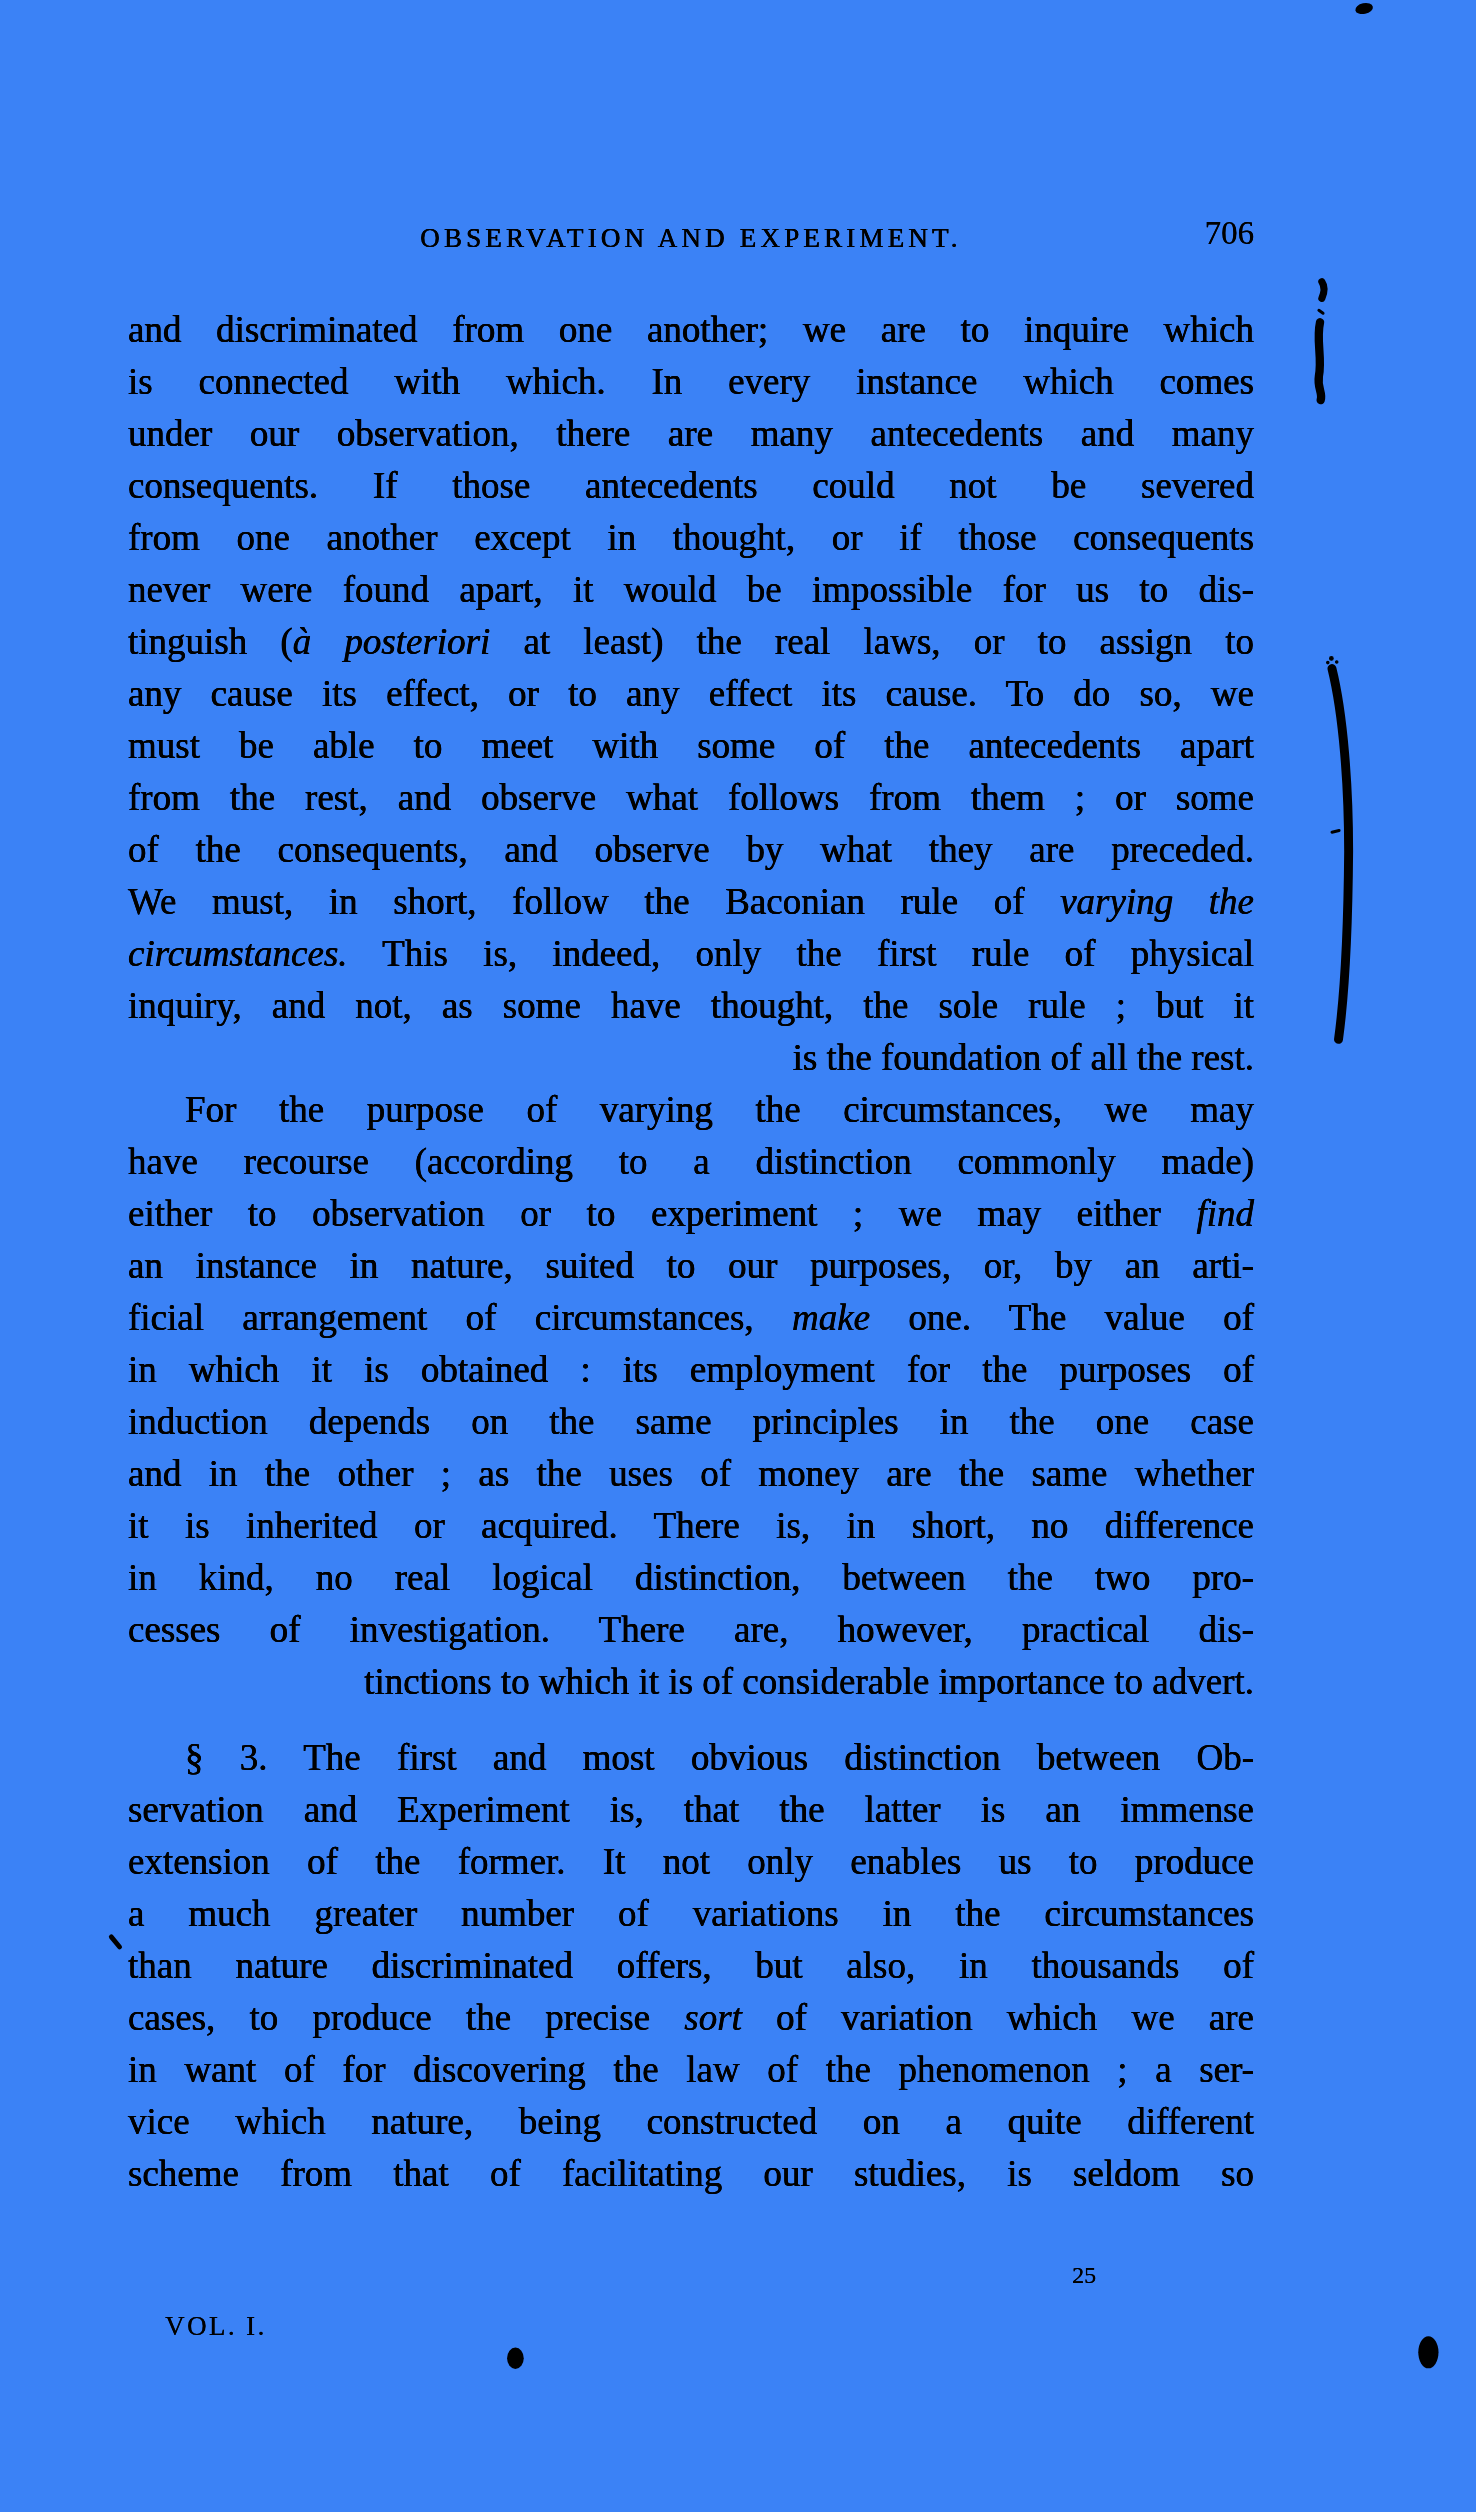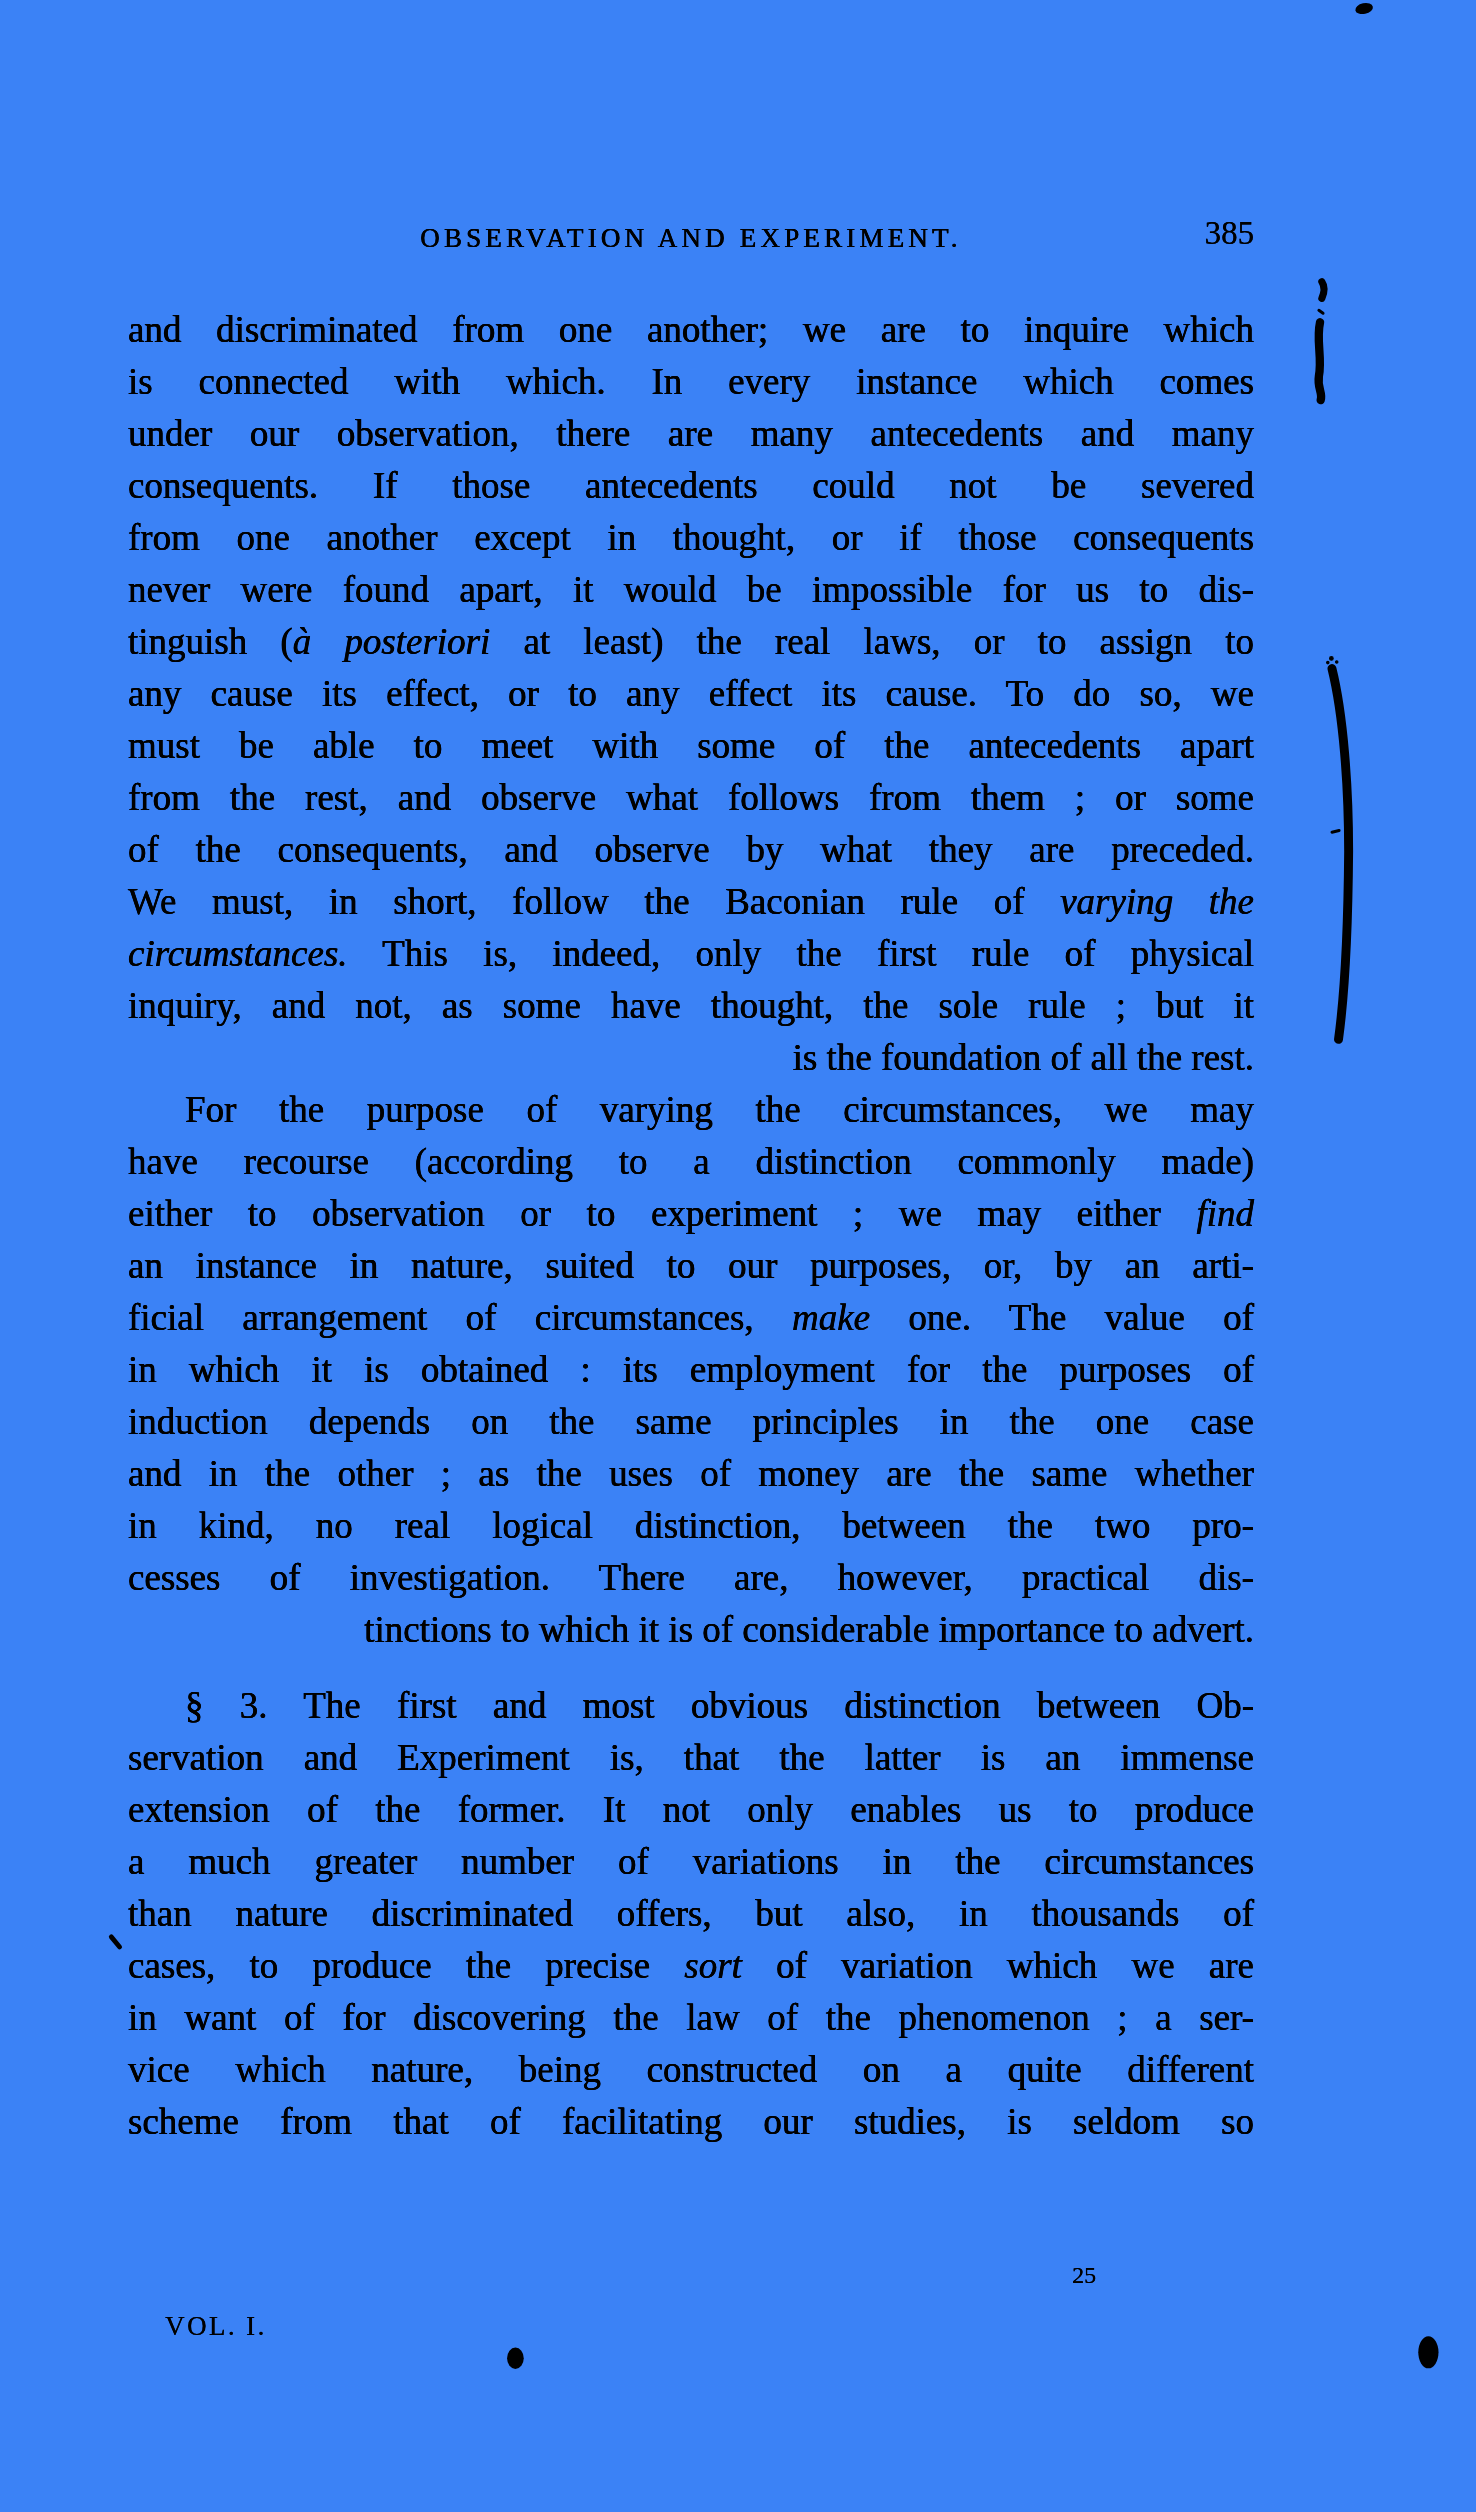--- a/index.html
+++ b/index.html
@@ -50,21 +50,21 @@
   }
   .marks{position:absolute;left:0;top:0;pointer-events:none;}
 </style>
 </head>
 <body>
 
 <div class="page">
 
   <div class="header">
     <div class="title">OBSERVATION AND EXPERIMENT.</div>
-    <div class="pagenum">385</div>
+    <div class="pagenum">706</div>
   </div>
 
   <div class="body-text">
       <div class="line j"><span>and discriminated from one another; we are to inquire which</span></div>
       <div class="line j"><span>is connected with which.  In every instance which comes</span></div>
       <div class="line j"><span>under our observation, there are many antecedents and many</span></div>
       <div class="line j"><span>consequents.  If those antecedents could not be severed</span></div>
       <div class="line j"><span>from one another except in thought, or if those consequents</span></div>
       <div class="line j"><span>never were found apart, it would be impossible for us to dis-</span></div>
       <div class="line j"><span>tinguish (</span><i>à posteriori</i><span> at least) the real laws, or to assign to</span></div>
@@ -77,20 +77,21 @@
       <div class="line j"><span>inquiry, and not, as some have thought, the sole rule ; but it</span></div>
       <div class="line l"><span>is the foundation of all the rest.</span></div>
       <div class="line j indent"><span>For the purpose of varying the circumstances, we may</span></div>
       <div class="line j"><span>have recourse (according to a distinction commonly made)</span></div>
       <div class="line j"><span>either to observation or to experiment ; we may either </span><i>find</i></div>
       <div class="line j"><span>an instance in nature, suited to our purposes, or, by an arti-</span></div>
       <div class="line j"><span>ficial arrangement of circumstances, </span><i>make</i><span> one.  The value of</span></div>
       <div class="line j"><span>in which it is obtained : its employment for the purposes of</span></div>
       <div class="line j"><span>induction depends on the same principles in the one case</span></div>
       <div class="line j"><span>and in the other ; as the uses of money are the same whether</span></div>
+      <div class="line j"><span>it is inherited or acquired.  There is, in short, no difference</span></div>
       <div class="line j"><span>in kind, no real logical distinction, between the two pro-</span></div>
       <div class="line j"><span>cesses of investigation.  There are, however, practical dis-</span></div>
       <div class="line l"><span>tinctions to which it is of considerable importance to advert.</span></div>
       <div class="sgap"></div>
       <div class="line j indent"><span>§ 3.  The first and most obvious distinction between Ob-</span></div>
       <div class="line j"><span>servation and Experiment is, that the latter is an immense</span></div>
       <div class="line j"><span>extension of the former.  It not only enables us to produce</span></div>
       <div class="line j"><span>a much greater number of variations in the circumstances</span></div>
       <div class="line j"><span>than nature discriminated offers, but also, in thousands of</span></div>
       <div class="line j"><span>cases, to produce the precise </span><i>sort</i><span> of variation which we are</span></div>

